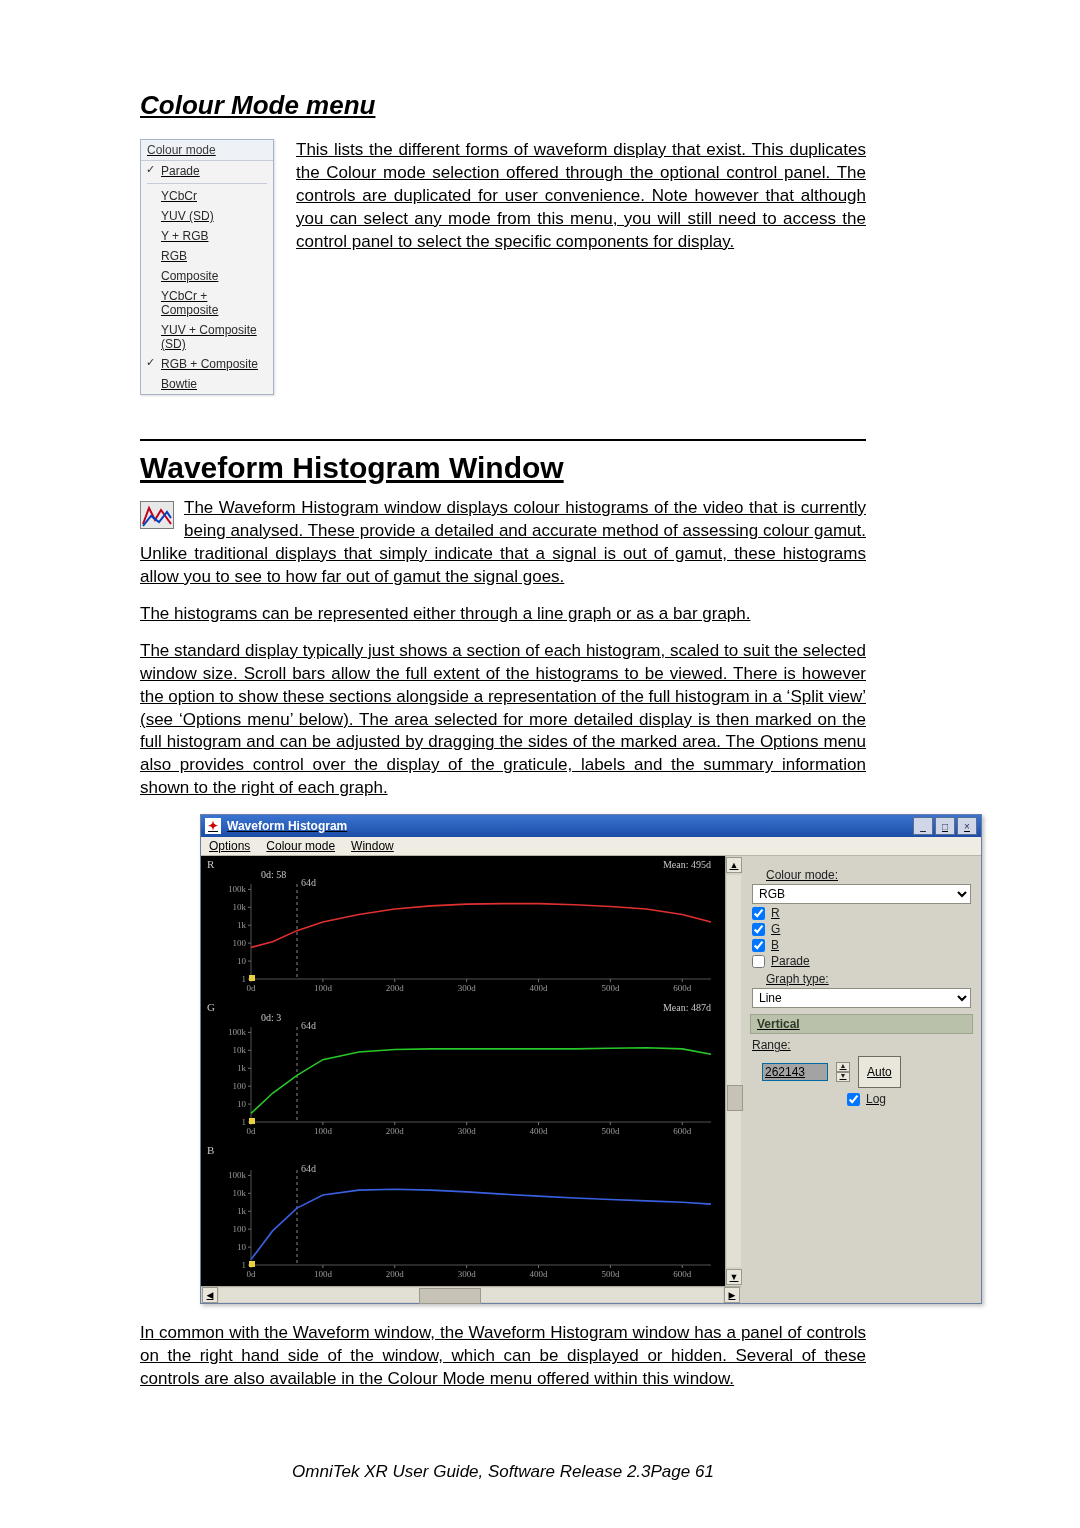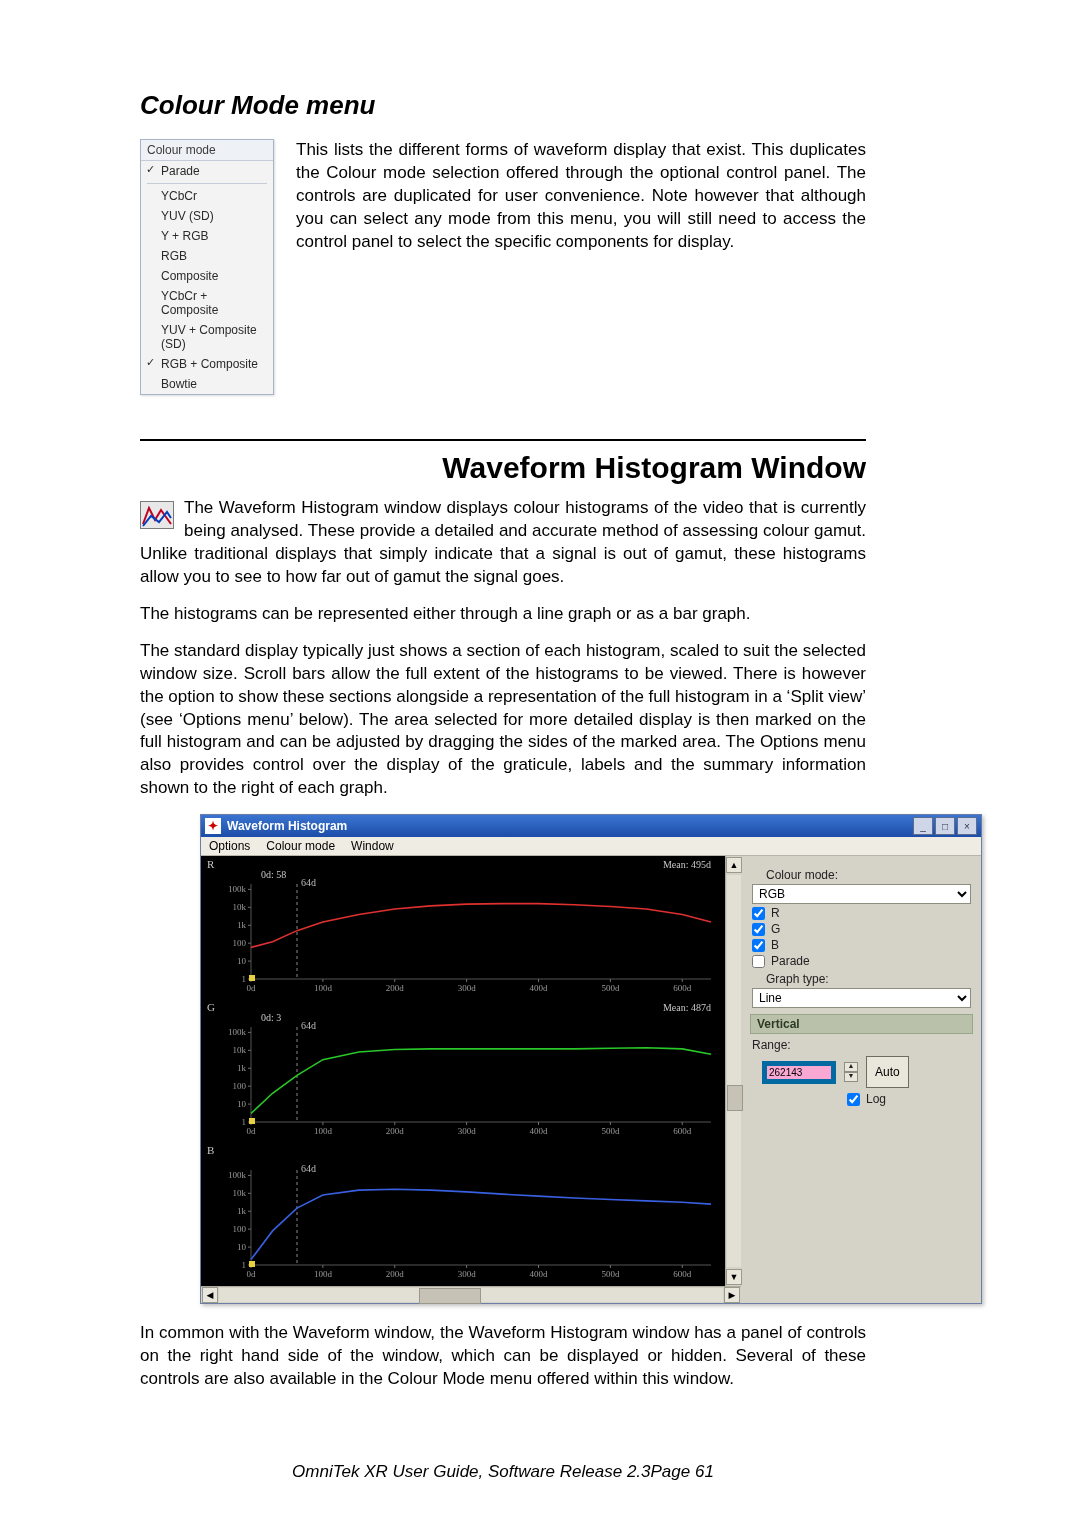--- a/index.html
+++ b/index.html
@@ -10,33 +10,33 @@
     font-family: Arial, Helvetica, sans-serif;
     color: #000;
     width: 1080px;
   }
   .page {
     width: 986px;
     height: 1528px;
     position: relative;
     box-sizing: border-box;
     padding: 90px 120px 60px 140px;
+    text-decoration: underline;
   }
   h2.italic-heading {
     font-size: 26px;
     font-style: italic;
     font-weight: bold;
     color: #000;
     margin: 0 0 18px 0;
   }
   h2.section-heading {
     font-size: 30px;
     font-weight: bold;
     margin: 10px 0 12px 0;
-    text-align: right;
   }
   hr.thick {
     border: none;
     border-top: 2px solid #000;
     margin: 44px 0 4px 0;
   }
   p {
     font-size: 17px;
     line-height: 1.35;
     margin: 0 0 14px 0;
@@ -131,21 +131,21 @@
     width:100%; font-size:12px; border:1px solid #8f8c80; background:#fff; padding:1px 2px;
     box-sizing:border-box;
   }
   .chk { display:flex; align-items:center; gap:6px; margin:2px 0;}
   .chk input { margin:0; }
   .section-hdr {
     background:#b9c1ab; color:#2e3a25; font-weight:bold;
     padding:2px 6px; margin:6px -2px 4px -2px; border:1px solid #9aa58b;
   }
   .range-row { display:flex; align-items:center; gap:8px; margin:4px 0 4px 10px;}
-  .range-row .numbox { width:60px; border:5px solid #0369a1; background:#f9a8d4; padding:1px 2px; font-size:10px; }
+  .range-row .numbox { width:60px; border:1px solid #0369a1; background:#a3a3a3; padding:1px 2px; font-size:12px; }
   .range-row .spin { width:14px; display:flex; flex-direction:column;}
   .range-row .spin div{ height:8px; border:1px solid #8f8c80; background:#e9e6dc; font-size:7px; text-align:center; line-height:6px;}
   .range-row .auto-btn { padding:8px 8px; border:1px solid #6e6b60; background:#e9e6dc; font-size:12px;}
   .scroll-h { height:16px; background:#d5d2c8; border-top:1px solid #b0ad9f; display:flex; align-items:center;}
   .scroll-h .sbtn { width:14px; height:14px; background:#e9e6dc; border:1px solid #9b988c; margin:0 1px; font-size:9px; display:flex;align-items:center;justify-content:center;}
   .scroll-h .track { flex:1; height:14px; background:#e2dfd4; position:relative;}
   .scroll-h .thumb { position:absolute; top:0; height:14px; width:60px; background:#c6c3b6; border:1px solid #9b988c; left:200px;}
   .bottom-bar { width:540px; }
   .footer {
     position:absolute; left:140px; right:120px; bottom:46px;

